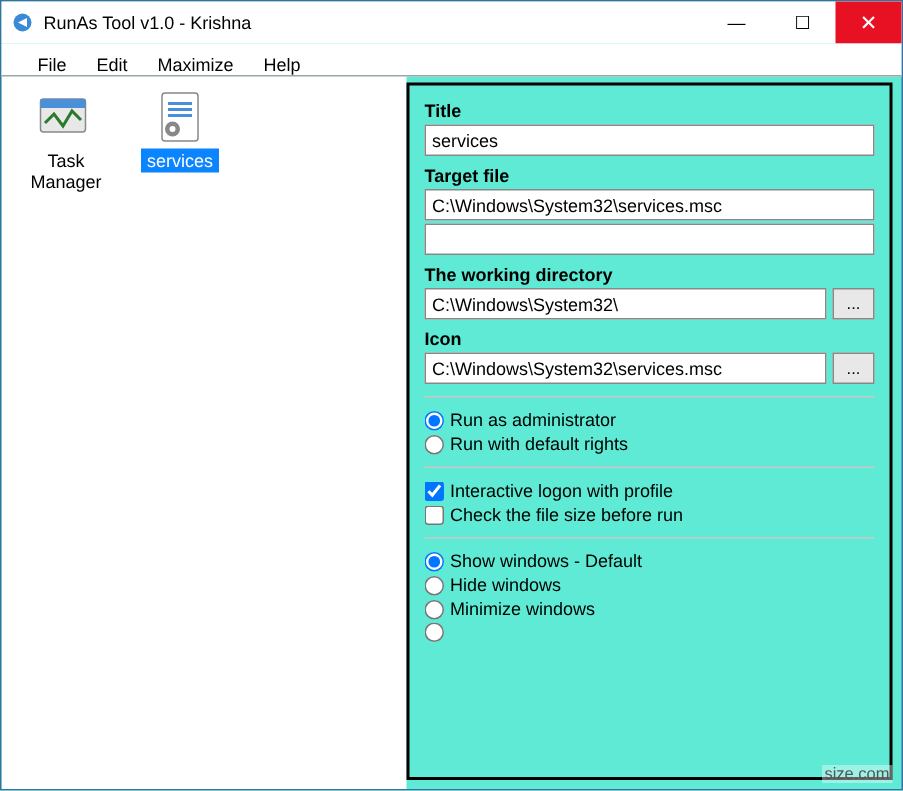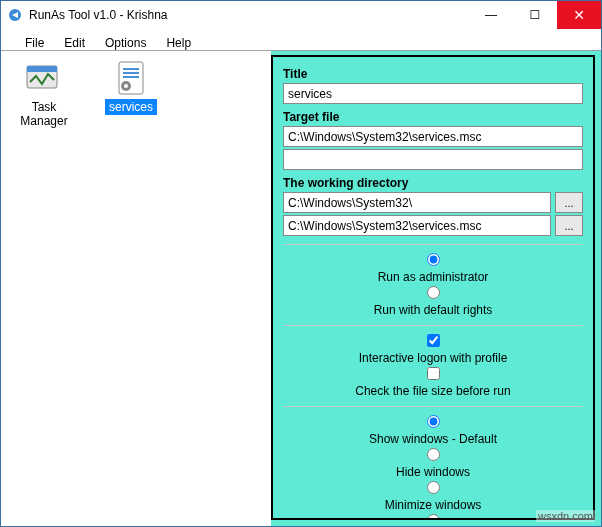--- a/index.html
+++ b/index.html
@@ -57,21 +57,21 @@
   .content {
     flex: 1;
     display: flex;
     overflow: hidden;
   }
   .left-pane {
     width: 270px;
     background:#fff;
     padding: 6px;
     display:flex;
-    gap: 13px;
+    gap: 2px;
     align-items: flex-start;
   }
   .desktop-item {
     width: 74px;
     text-align:center;
     padding: 2px 0;
     font-size:12px;
   }
   .desktop-item .icn {
     width: 42px; height: 38px;
@@ -114,24 +114,23 @@
     border: 1px solid #888;
     background: #e8e8e8;
     font-size: 11px;
     display:flex;align-items:center;justify-content:center;
   }
   .hr {
     border: none; border-top:1px solid #c8c8c8;
     margin: 8px 0;
   }
   .opt-row {
-    display:flex; align-items:center; gap:4px;
+    display:flex; align-items:flex-end; gap:4px;
     margin: 2px 0;
     font-size:12px;
-    flex-direction:column;
   }
   .opt-row input { margin:0; }
   .watermark {
     position:absolute;
     right:6px; bottom:4px;
     font-size:11px;
     color:#555;
     background:rgba(255,255,255,0.4);
     padding:0 2px;
   }
@@ -158,21 +157,21 @@
         </div>
       <div class="win-btn close">
           <span>✕</span>
         </div>
     </div>
   </div>
 
   <div class="menubar">
     <div class="menu-item">File</div>
     <div class="menu-item">Edit</div>
-    <div class="menu-item">Options</div>
+    <div class="menu-item">Maximize</div>
     <div class="menu-item">Help</div>
   </div>
 
   <div class="content">
 
     <div class="left-pane">
       <div class="desktop-item">
         <div class="icn">
           <svg width="40" height="36" viewBox="0 0 40 36">
             <rect x="3" y="6" width="30" height="22" rx="2" fill="#e8e8e8" stroke="#888"></rect>
@@ -214,20 +213,21 @@
       </div>
 
       <div class="field-label">The working directory</div>
       <div class="field-row">
         <input class="text-input" value="C:\Windows\System32\" style="">
         <div class="browse-btn">
             <span>...</span>
           </div>
       </div>
 
+      <div class="field-label">Icon</div>
       <div class="field-row">
         <input class="text-input" value="C:\Windows\System32\services.msc" style="">
         <div class="browse-btn">
             <span>...</span>
           </div>
       </div>
 
       <hr class="hr">
 
       <label class="opt-row">
@@ -264,14 +264,14 @@
         <input type="radio" name="showmode" style="">
         <span>Minimize windows</span>
       </label>
       <label class="opt-row">
         <input type="radio" name="showmode" style="">
       </label>
 
     </div>
   </div>
 
-  <div class="watermark">wsxdn.com</div>
+  <div class="watermark">size.com</div>
 </div>
 
 </body></html>

